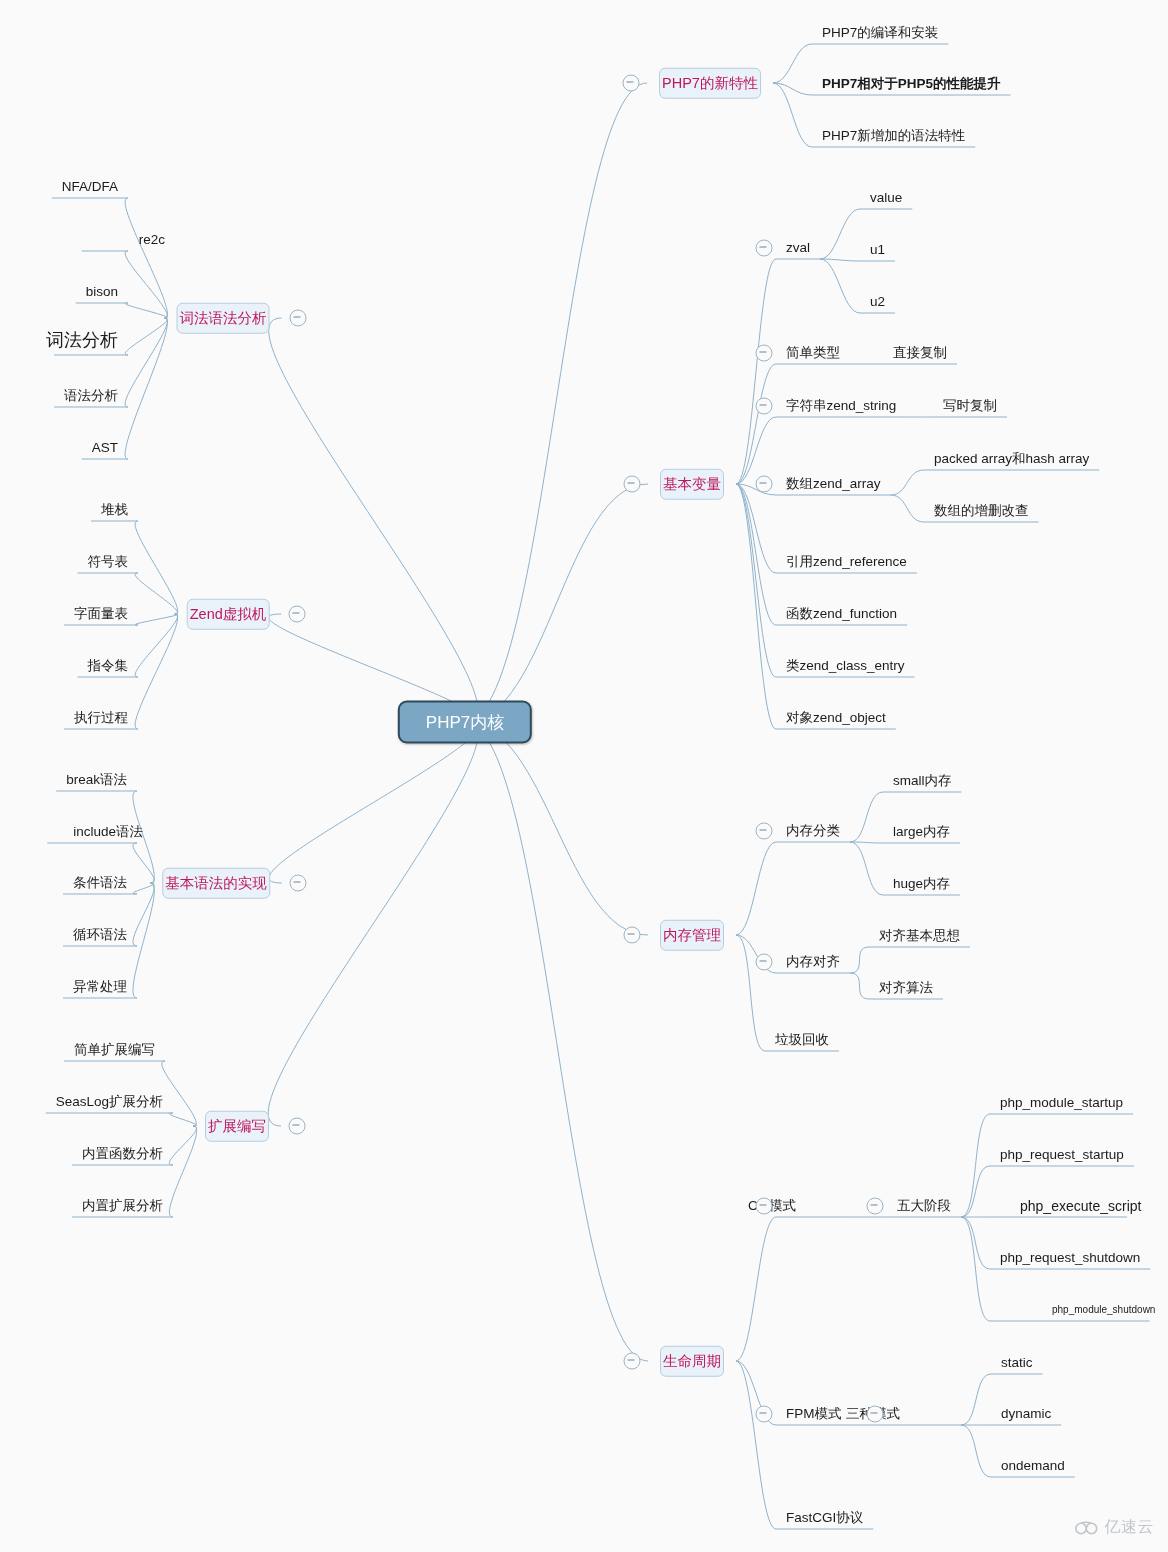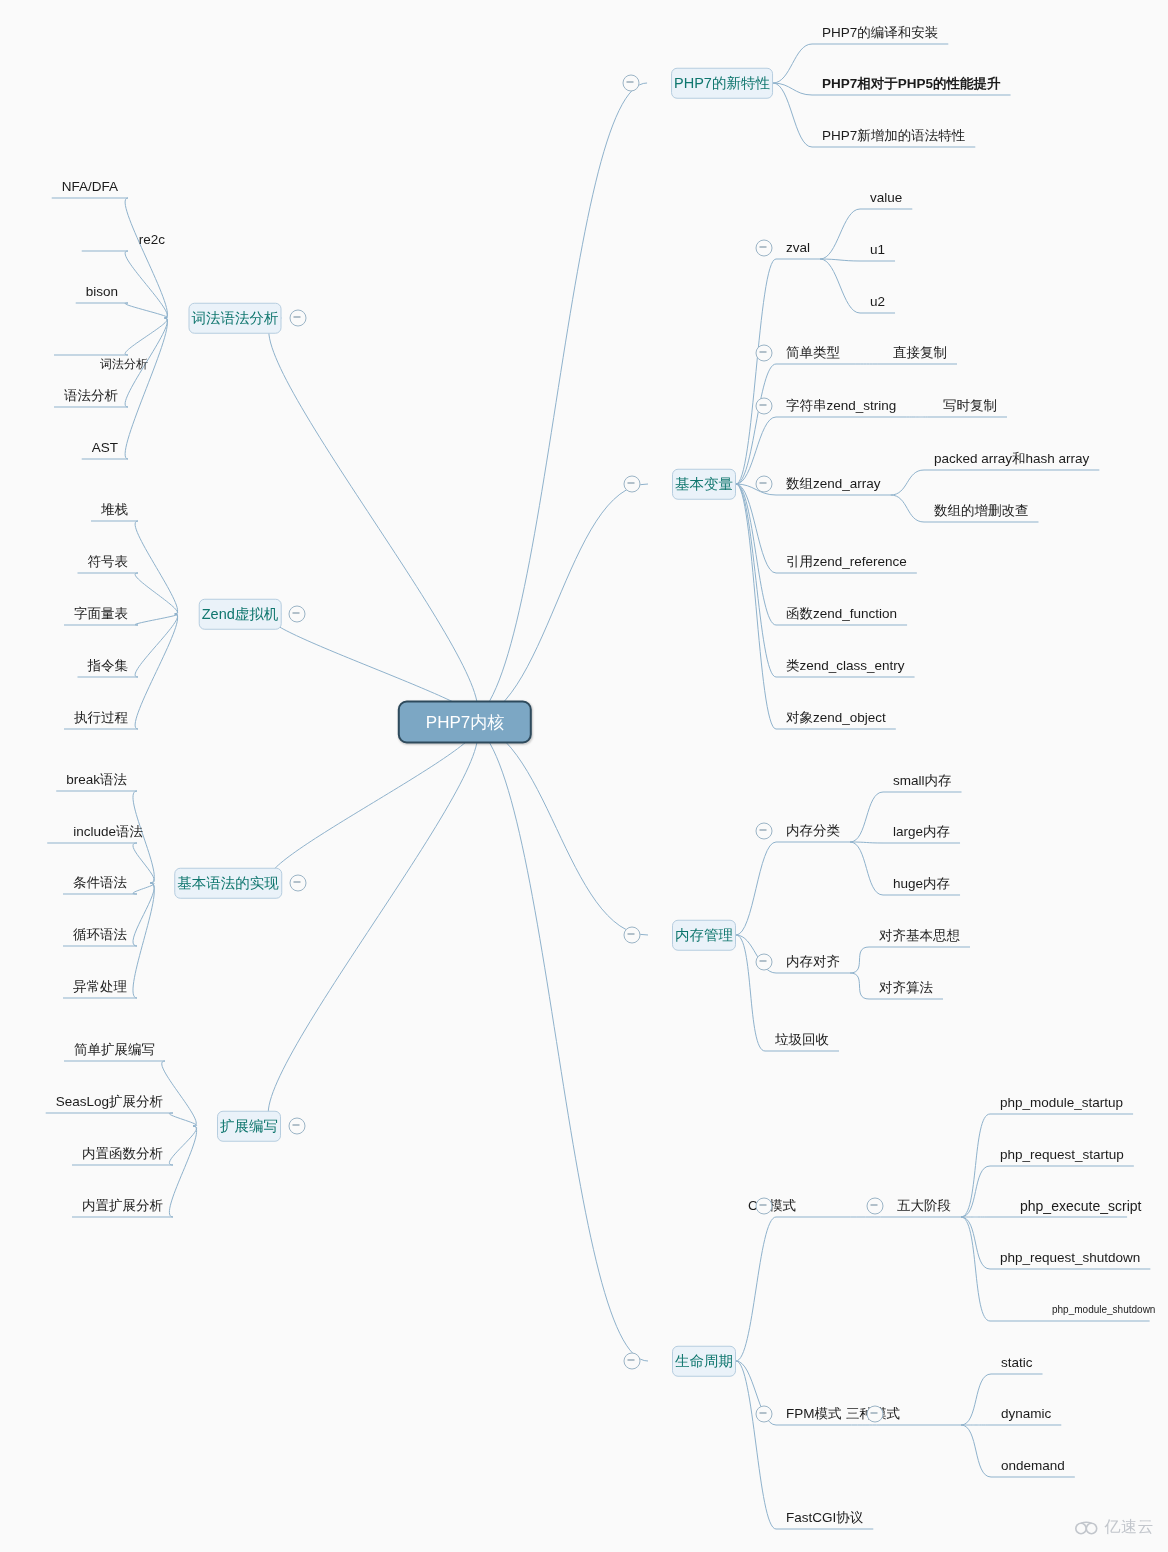--- a/index.html
+++ b/index.html
@@ -41,26 +41,25 @@
     text-align: center;
     box-shadow: 1px 1px 2px rgba(0,0,0,0.18);
     transform: translate(-50%, -50%);
   }
   
   .box-node {
     box-sizing: border-box;
     background: #eaf2f9;
     border: 1px solid #b6cddf;
     border-radius: 6px;
-    color: #0f766e;
+    color: #be185d;
     font-size: 14.5px;
     padding: 7px 2px;
     text-align: center;
     transform: translate(-50%, -50%);
-    margin-left: 12px;
   }
   
   .text-node {
     color: #1b1b1b;
     font-size: 13.5px;
     transform: translate(0, -50%);
   }
   .text-node.align-right {
     transform: translate(-100%, -50%);
   }
@@ -288,21 +287,21 @@
       <div class="toggle" style="left: 875px; top: 1414px;"></div>
       <div class="node text-node" style="left: 1001px; top: 1363px; font-size: 13.5px;"><span>static</span></div>
       <div class="node text-node" style="left: 1001px; top: 1414px; font-size: 13.5px;"><span>dynamic</span></div>
       <div class="node text-node" style="left: 1001px; top: 1466px; font-size: 13.5px;"><span>ondemand</span></div>
       <div class="node text-node" style="left: 786px; top: 1518px; font-size: 13.5px;"><span>FastCGI协议</span></div>
       <div class="node box-node" style="left: 223px; top: 318px;"><span>词法语法分析</span></div>
       <div class="toggle" style="left: 297.5px; top: 318px;"></div>
       <div class="node text-node align-right" style="left: 118px; top: 187px; font-size: 13.5px;"><span>NFA/DFA</span></div>
       <div class="node text-node align-right" style="left: 118px; top: 240px; font-size: 13.5px; margin-left: 47px;"><span>re2c</span></div>
       <div class="node text-node align-right" style="left: 118px; top: 292px; font-size: 13.5px;"><span>bison</span></div>
-      <div class="node text-node align-right" style="left: 118px; top: 364px; font-size: 12px; margin-left: 30px;"><span>词法分析</span></div>
+      <div class="node text-node align-right" style="left: 118px; top: 340px; font-size: 18px;"><span>词法分析</span></div>
       <div class="node text-node align-right" style="left: 118px; top: 396px; font-size: 13.5px;"><span>语法分析</span></div>
       <div class="node text-node align-right" style="left: 118px; top: 448px; font-size: 13.5px;"><span>AST</span></div>
       <div class="node box-node" style="left: 228px; top: 614px;"><span>Zend虚拟机</span></div>
       <div class="toggle" style="left: 297.281px; top: 614px;"></div>
       <div class="node text-node align-right" style="left: 128px; top: 510px; font-size: 13.5px;"><span>堆栈</span></div>
       <div class="node text-node align-right" style="left: 128px; top: 562px; font-size: 13.5px;"><span>符号表</span></div>
       <div class="node text-node align-right" style="left: 128px; top: 614px; font-size: 13.5px;"><span>字面量表</span></div>
       <div class="node text-node align-right" style="left: 128px; top: 666px; font-size: 13.5px;"><span>指令集</span></div>
       <div class="node text-node align-right" style="left: 128px; top: 718px; font-size: 13.5px;"><span>执行过程</span></div>
       <div class="node box-node" style="left: 216px; top: 883px;"><span>基本语法的实现</span></div>

